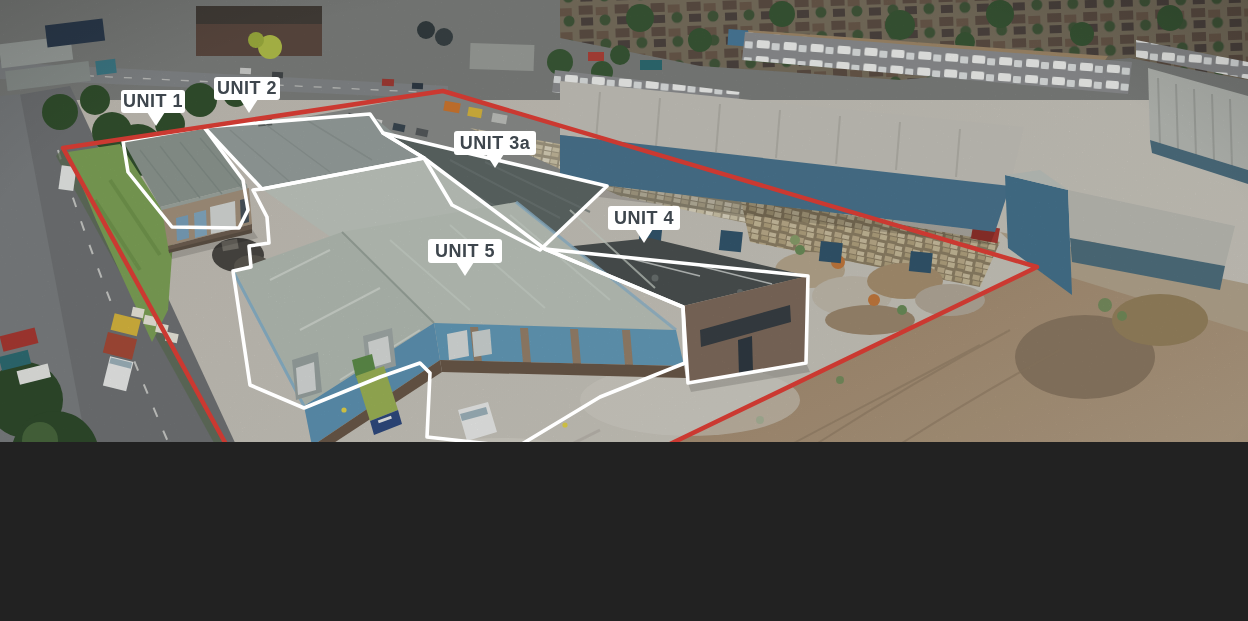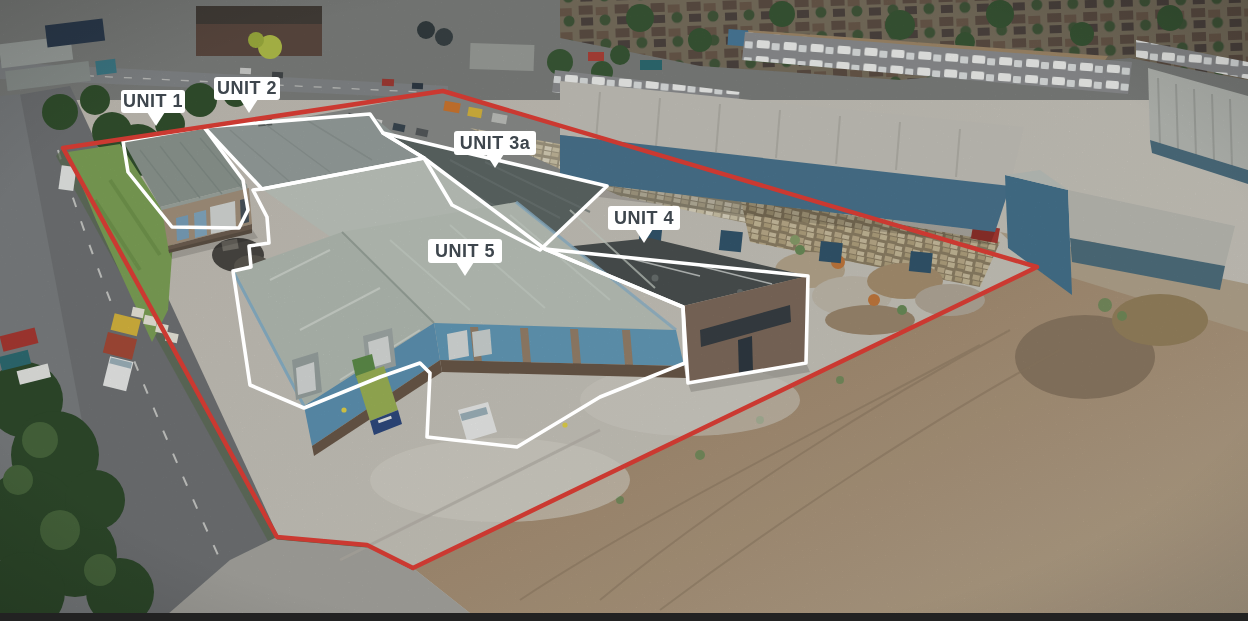--- a/index.html
+++ b/index.html
@@ -1,16 +1,16 @@
 <!DOCTYPE html>
 <html><head>
 <meta charset="utf-8">
 <style>
   html,body{margin:0;padding:0;background:#222;}
-  .stage{position:relative;width:1248px;height:613px;overflow:hidden;font-family:"Liberation Sans",sans-serif;}
+  .stage{position:relative;width:1248px;height:442px;overflow:hidden;font-family:"Liberation Sans",sans-serif;}
   svg{display:block}
   .label-text{font-family:"Liberation Sans",sans-serif;font-weight:bold;font-size:18px;letter-spacing:.5px;}
 </style>
 </head>
 <body>
 
 <div class="stage">
 <svg width="1248" height="621" viewBox="0 0 1248 621" xmlns="http://www.w3.org/2000/svg">
 <defs>
   <linearGradient id="dirtGrad" x1="0" y1="0" x2="1" y2="1">

